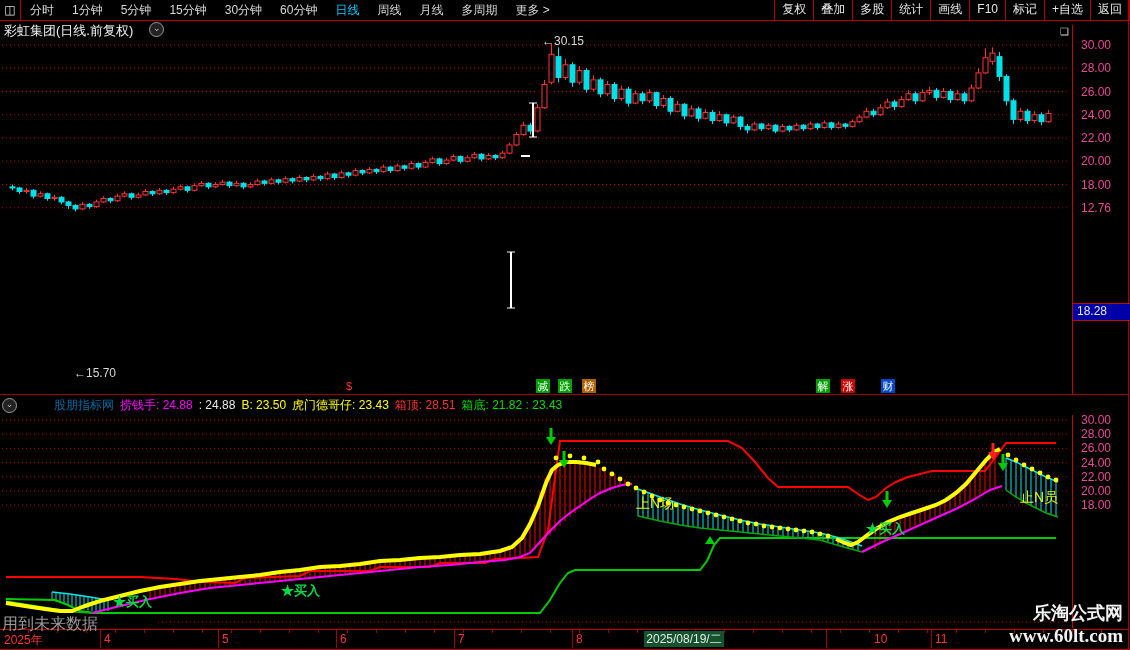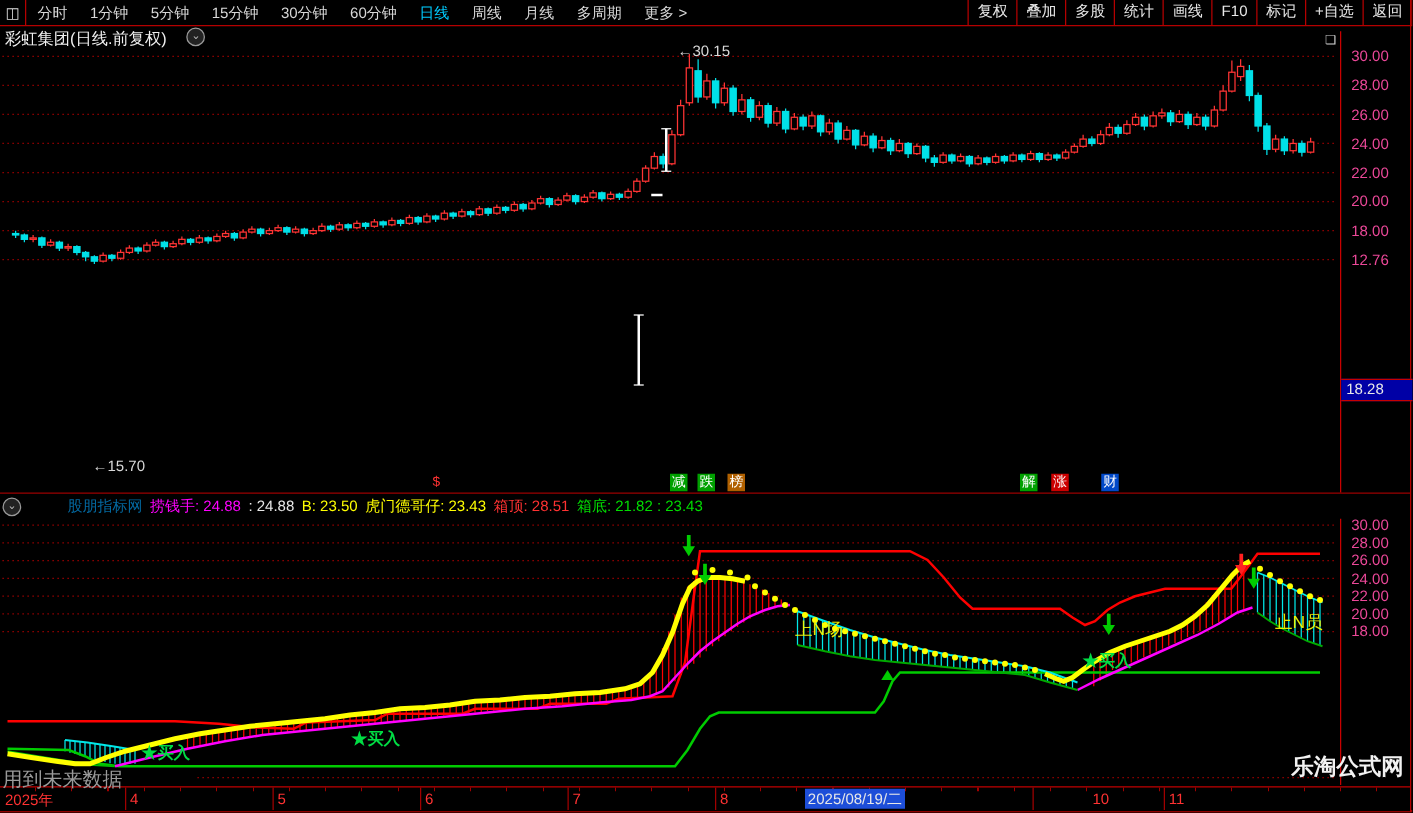--- a/index.html
+++ b/index.html
@@ -39,21 +39,21 @@
   .yann{position:absolute;color:#ffff00;font-size:14px;z-index:6;opacity:.9;white-space:nowrap;}
   .peaklab{position:absolute;color:#d8d8d8;font-size:12px;z-index:6;white-space:nowrap;}
   
   #future-note{position:absolute;left:2px;top:614px;color:#9a9a9a;font-size:16px;z-index:6;}
   #date-row{position:absolute;left:0;top:629px;width:1128px;height:19px;border-top:1px solid #c00000;
     border-bottom:1px solid #c00000;z-index:5;background:#000;}
   #date-row .wk{position:absolute;left:0;top:0;width:100%;height:3px;
     background:repeating-linear-gradient(90deg,transparent 0 28px,#a00000 28px 29px);}
   .mon{position:absolute;top:2px;color:#ff3232;font-size:12px;z-index:2;}
   .monline{position:absolute;top:0;width:1px;height:18px;background:#a00000;}
-  #sel-date{position:absolute;top:1px;height:16px;background:#1d4ed8;color:#e8e8e8;font-size:12px;
+  #sel-date{position:absolute;top:1px;height:16px;background:#14532d;color:#e8e8e8;font-size:12px;
     line-height:16px;text-align:center;z-index:3;}
   
   #wm1{position:absolute;left:1005px;top:601px;width:118px;text-align:right;color:#f2f2f2;font-size:18px;font-weight:bold;z-index:7;}
   #wm2{position:absolute;left:985px;top:625px;width:138px;text-align:right;color:#f2f2f2;font-size:19px;font-weight:bold;
     font-family:"Liberation Serif",serif;z-index:7;}
   svg{position:absolute;left:0;top:0;z-index:3;}
 </style>
 </head>
 <body>
 
@@ -745,13 +745,14 @@
       <div class="monline" style="left: 100px;"></div>
       <div class="monline" style="left: 218px;"></div>
       <div class="monline" style="left: 336px;"></div>
       <div class="monline" style="left: 454px;"></div>
       <div class="monline" style="left: 572px;"></div>
       <div class="monline" style="left: 826px;"></div>
       <div class="monline" style="left: 931px;"></div>
     </div>
 
   <div id="wm1">乐淘公式网</div>
+  <div id="wm2">www.60lt.com</div>
 </div>
 
 </body></html>

